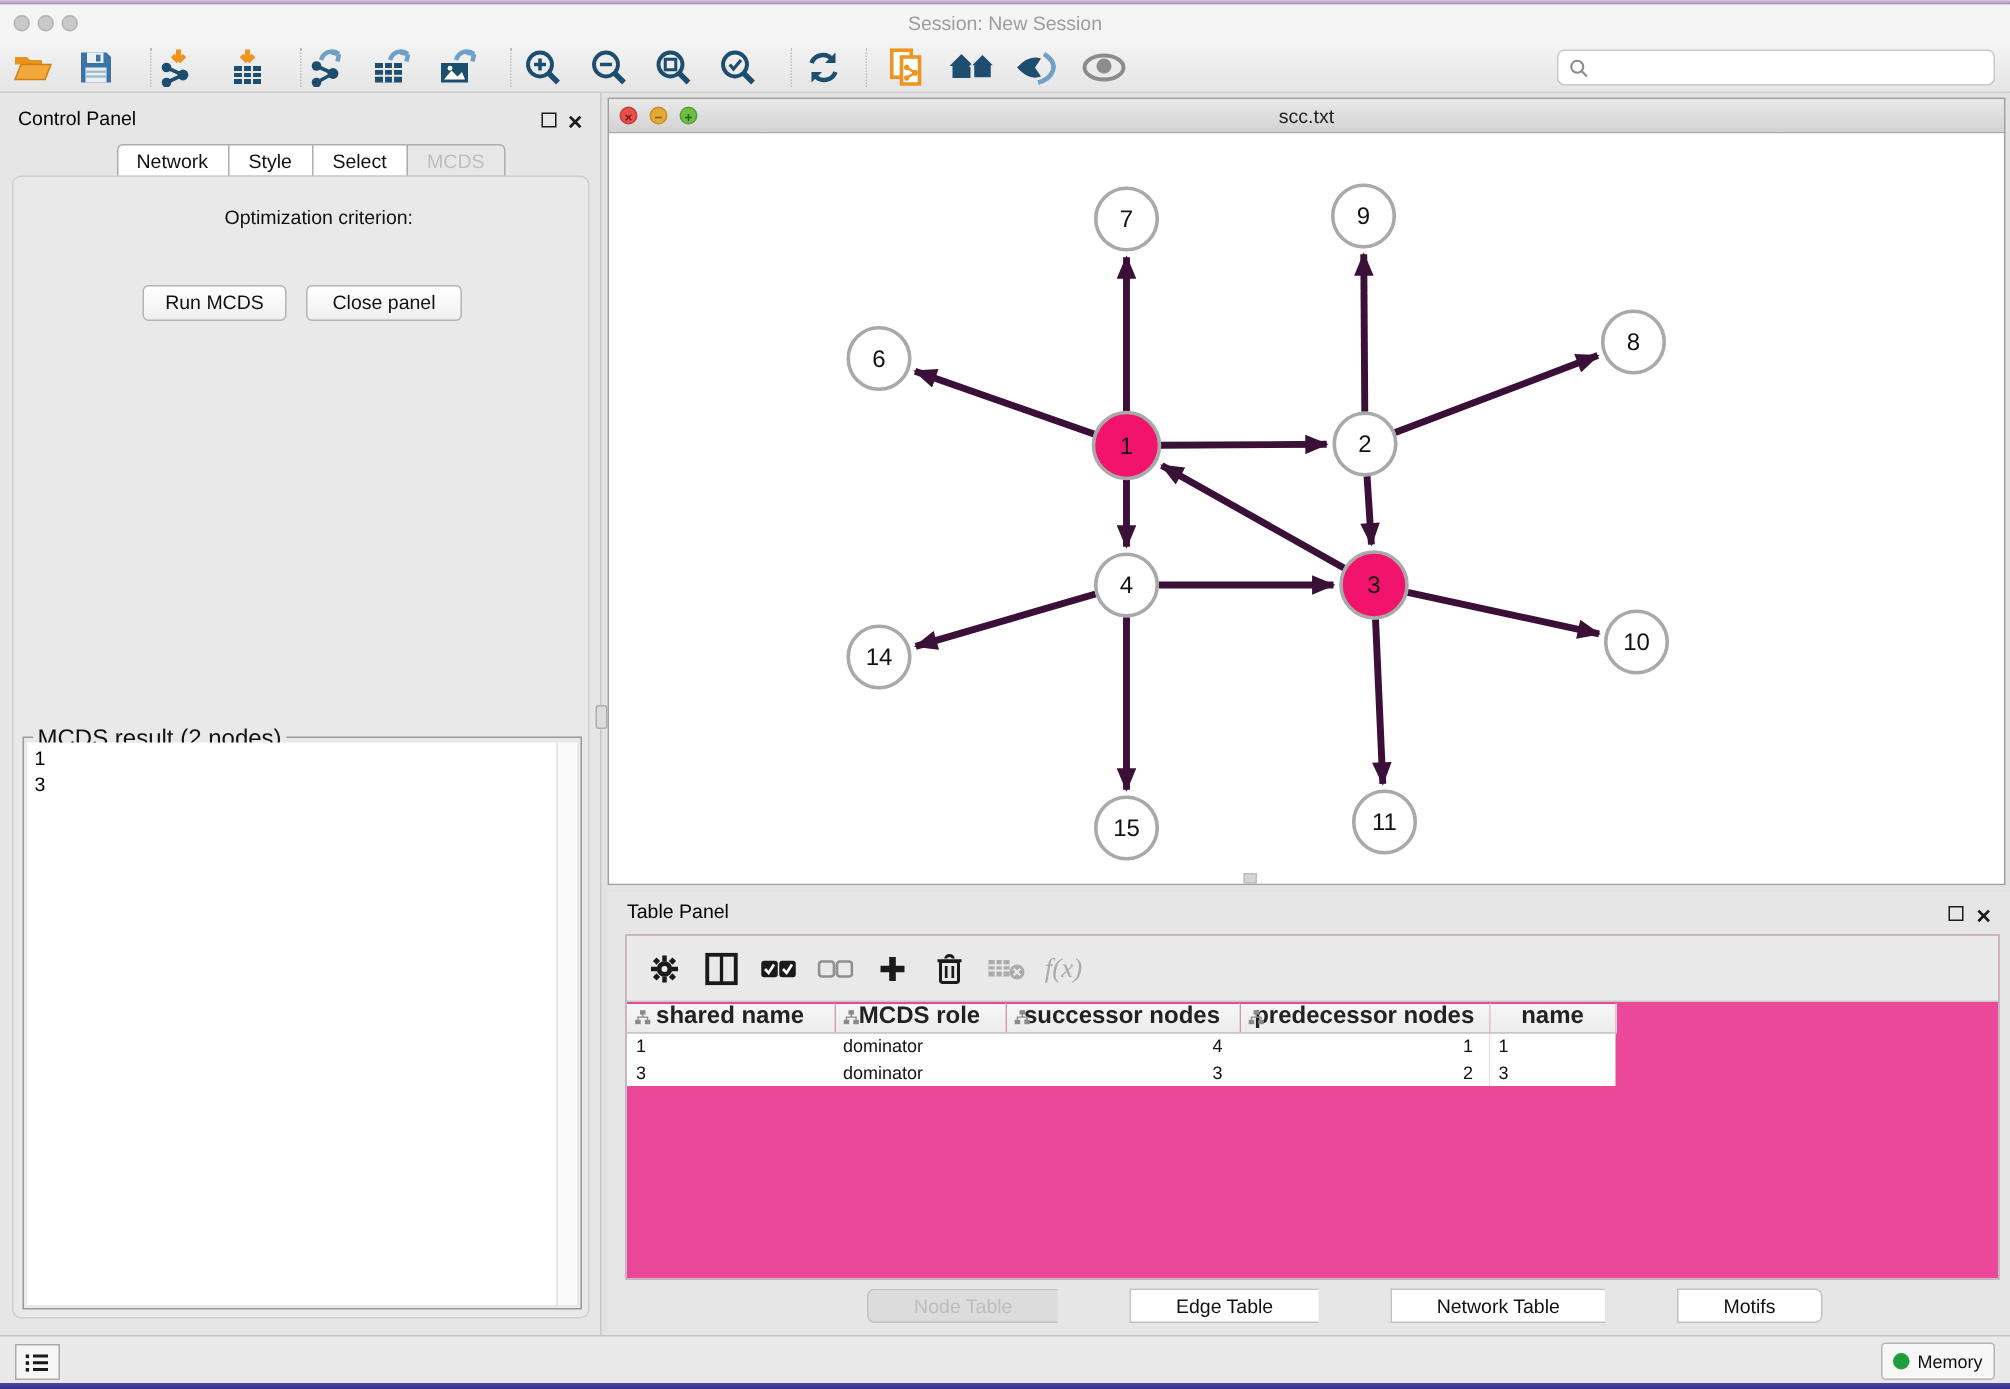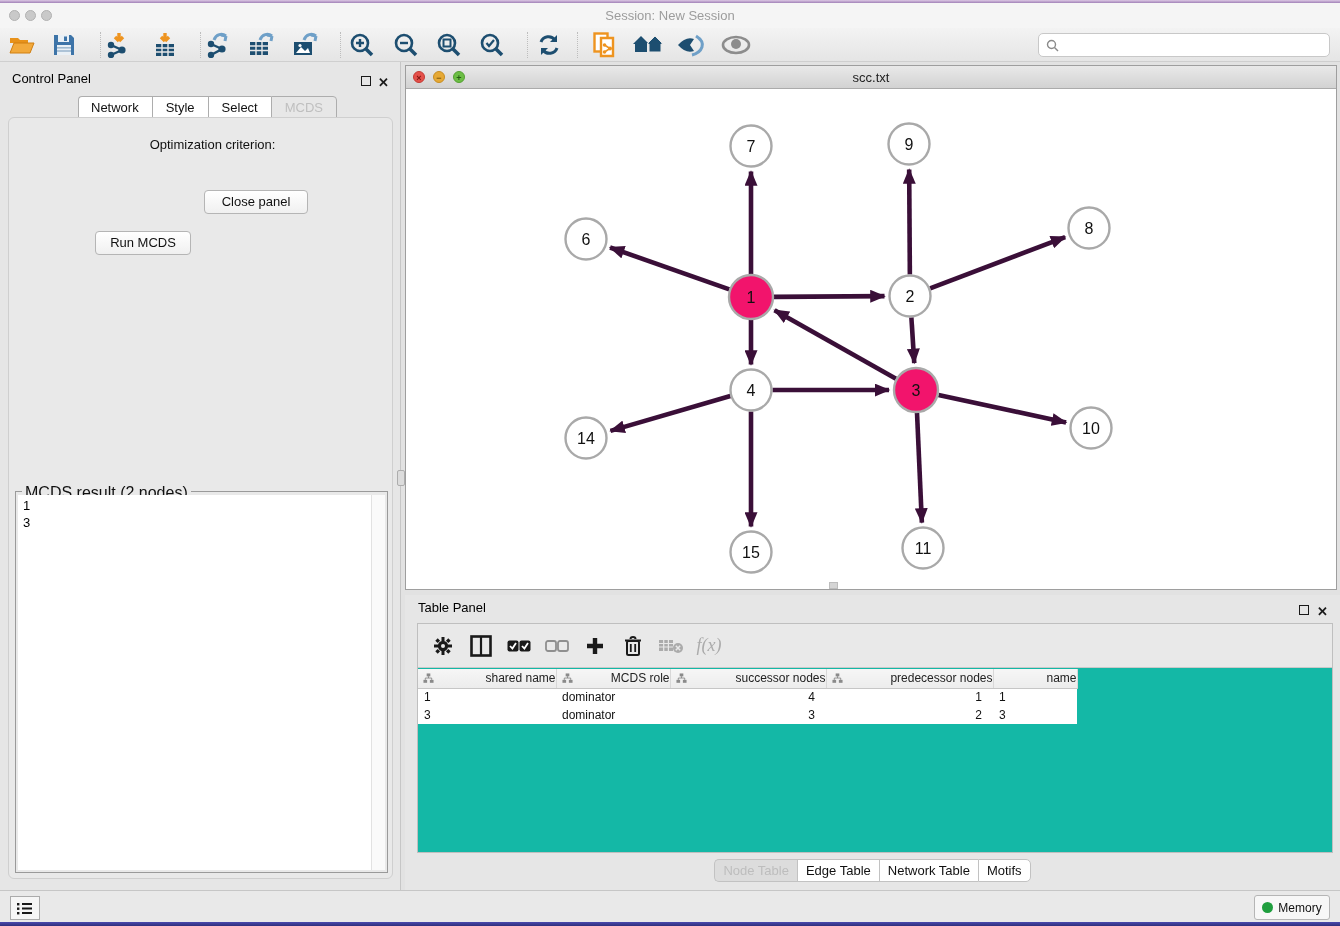--- a/index.html
+++ b/index.html
@@ -28,49 +28,49 @@
   #cp-tabs { left:78px; top:34px; display:flex; }
   .cp-tab { height:22px; padding:0 13px; font-size:13px; line-height:21px; background:#FFF; border:1px solid #ADADAD; border-right:none; color:#111; }
   .cp-tab:first-child { border-top-left-radius:4px;padding-left:12px; }
   .cp-tab:last-child { border-right:1px solid #ADADAD; border-top-right-radius:4px; }
   .cp-tab.selected { background:#E7E7E7; color:#BFBFBF; border-top-right-radius:4px; }
   #cp-card { left:8px; top:55px; width:385px; height:762px; background:#E9E9E9; border:1px solid #CFCFCF; border-radius:6px;padding-left:12px; }
   #opt-label { width:100%; text-align:center; top:19px; font-size:13px; color:#111; }
   #opt-select { left:36px; top:40px; width:311px; height:23px; background:#FFF; border:1px solid #B5B5B5; border-radius:4px; font-size:13px; display:flex; align-items:center; padding-left:9px; }
   #opt-select .stepper { position:absolute; right:7px; top:2px; font-size:8px; color:#444; line-height:9px; text-align:center; }
   .push-btn { height:24px; background:linear-gradient(#FFFFFF,#F0F0F0); border:1px solid #B5B5B5; border-radius:4px; font-size:13px; color:#111; text-align:center; }
-  #run-btn  { left:86px; top:72px; width:96px; line-height:22px;margin-top:41px; }
+  #run-btn  { left:86px; top:72px; width:96px; line-height:22px; }
   #closep-btn { left:195px; top:72px; width:104px; line-height:22px; }
   #result-group { left:6px; top:373px; width:373px; height:382px; border:1px solid #9A9A9A; background:#E9E9E9; }
   #result-legend { position:absolute; top:-8px; left:6px; background:#E9E9E9; padding:0 3px; font-size:16px; color:#111; }
   #result-text { position:absolute; left:2px; top:3px; right:16px; bottom:2px; background:#FFF; font-size:13px; line-height:17px; padding:2px 5px; white-space:pre; }
   #result-scroll { position:absolute; right:2px; top:3px; width:14px; bottom:2px; background:#FAFAFA; border-left:1px solid #E2E2E2; }
 
   
   #net-window { left:405px; top:65px; width:932px; height:525px; background:#FFF; border:1px solid #9E9E9E; }
   #net-titlebar { left:0; top:0; width:100%; height:23px; background:linear-gradient(#E9E9E9,#D2D2D2); border-bottom:1px solid #ABABAB; }
   .mac-dot { top:5px; width:12px; height:12px; border-radius:50%; font-size:9px; font-weight:bold; text-align:center; line-height:12px; }
   #net-titlebar .title { width:100%; text-align:center; top:4px; font-size:13px; color:#222; }
   #net-canvas { left:0; top:23px; width:930px; height:500px; background:#FFF; }
   #canvas-grip { left:423px; bottom:0px; width:9px; height:7px; background:#D5D5D5; border:1px solid #BDBDBD; }
   #split-grip { left:397px; top:470px; width:8px; height:16px; background:#DCDCDC; border:1px solid #ADADAD; border-radius:2px; }
 
   
   #table-panel { left:405px; top:595px; width:935px; height:295px; background:#E6E6E6; }
-  #tp-card { left:12px; top:28px; width:916px; height:230px; border:1px solid #BFBFBF; background:#14b8a6; }
+  #tp-card { left:12px; top:28px; width:916px; height:230px; border:1px solid #BFBFBF; background:#ec4899; }
   #tp-toolbar { left:0; top:0; width:100%; height:44px; background:#E9E9E9; border-bottom:1px solid #C9C9C9; display:flex; align-items:center; padding-left:8px; gap:4px; }
   .tp-btn { width:34px; height:34px; display:flex; align-items:center; justify-content:center; }
   #fx-label { font-family:"Liberation Serif", serif; font-style:italic; font-size:18px; color:#ABABAB; }
   table { border-collapse:collapse; table-layout:fixed; }
-  th { height:19px; background:linear-gradient(#F6F6F6,#ECECEC); border-right:1px solid #D8D8D8; border-bottom:1px solid #C6C6C6; font-size:12px; font-weight:normal; color:#222; text-align:right; position:relative; }
+  th { height:19px; background:linear-gradient(#F6F6F6,#ECECEC); border-right:1px solid #D8D8D8; border-bottom:1px solid #C6C6C6; font-size:16px; font-weight:bold; color:#222; text-align:center; position:relative; }
   th .th-icon { position:absolute; left:5px; top:4px; }
   td { height:18px; font-size:12px; color:#111; padding:0 6px; background:#FFF; }
   td.r { text-align:right; padding-right:11px; }
   #tp-tabs { left:0; bottom:8px; width:100%; display:flex; justify-content:center; }
-  .tp-tab { height:23px; padding:0 8px; font-size:13px; line-height:22px; background:#FFF; border:1px solid #C2C2C2; border-right:none; color:#111; }
+  .tp-tab { height:23px; padding:0 30px; font-size:13px; line-height:22px; background:#FFF; border:1px solid #C2C2C2; border-right:none; color:#111;margin-left:48px; }
   .tp-tab:first-child { border-top-left-radius:5px; border-bottom-left-radius:5px; }
   .tp-tab:last-child { border-right:1px solid #C2C2C2; border-top-right-radius:5px; border-bottom-right-radius:5px; }
   .tp-tab.selected { background:#DCDCDC; color:#BDBDBD; }
 
   
   #statusbar { left:0; top:890px; width:1340px; height:32px; background:#E9E9E9; border-top:1px solid #C6C6C6; }
   #list-btn { left:10px; top:5px; width:30px; height:24px; background:#F6F6F6; border:1px solid #ABABAB; display:flex; align-items:center; justify-content:center; }
   #memory-btn { right:10px; top:4px; width:76px; height:25px; background:#F7F7F7; border:1px solid #B5B5B5; border-radius:3px; display:flex; align-items:center; justify-content:center; gap:5px; font-size:12px; color:#111; }
   #memory-dot { width:11px; height:11px; border-radius:50%; background:#1F9E3E; }
   #bottom-strip { left:0; top:922px; width:1340px; height:4px; background:linear-gradient(#4A49AE,#2F2E7C); }

